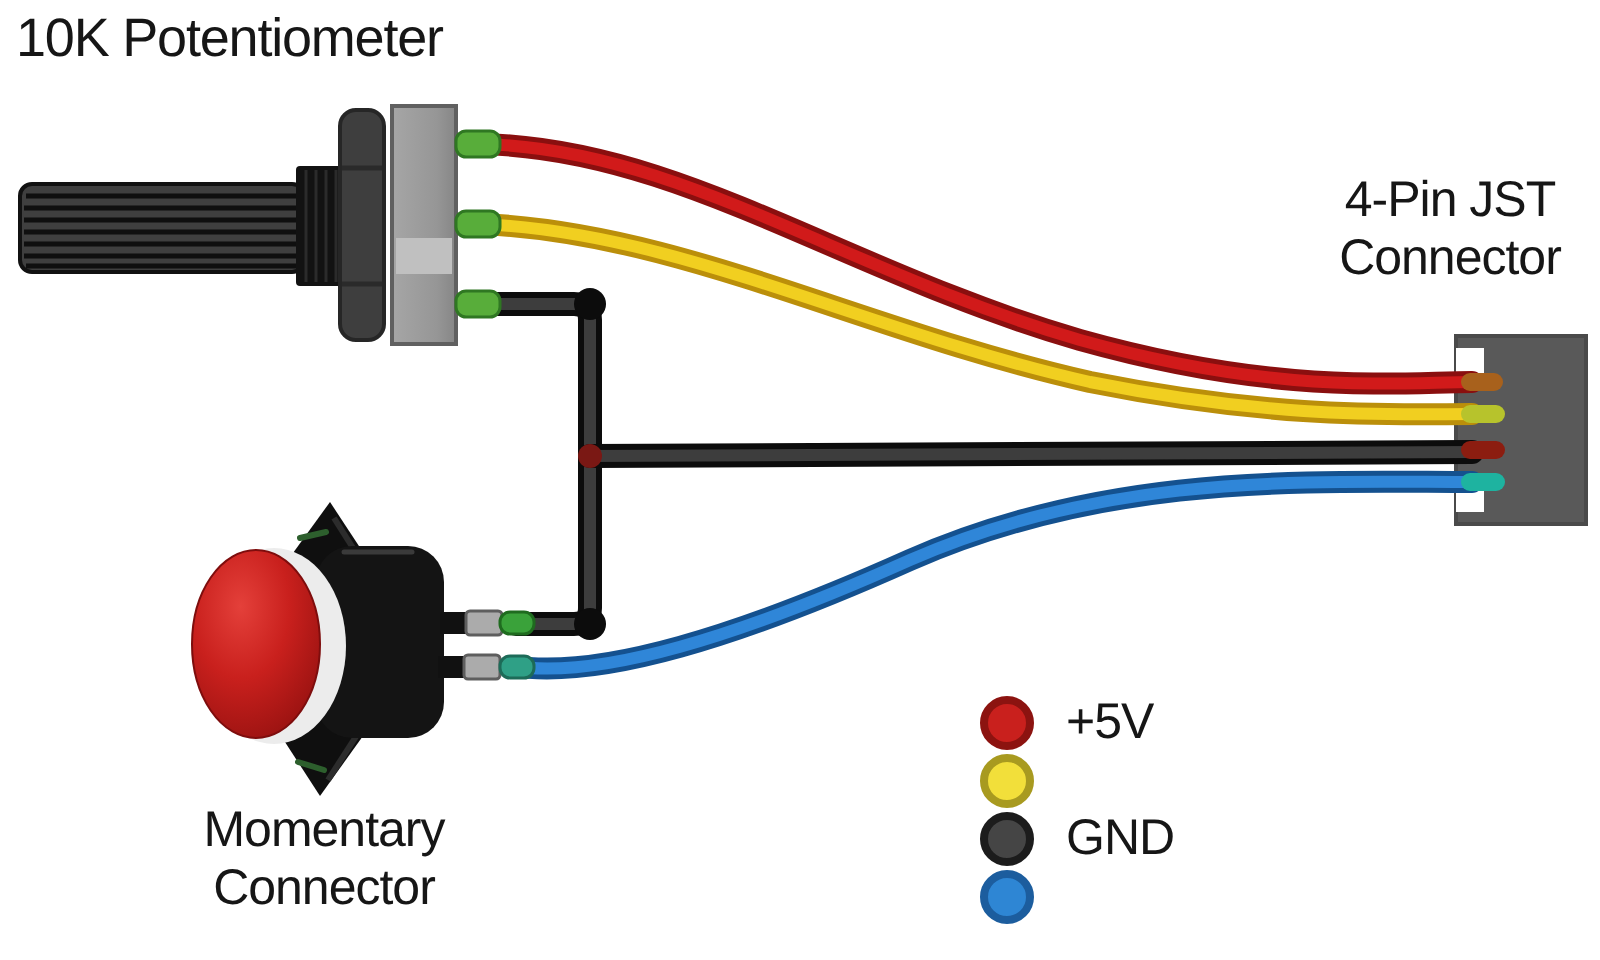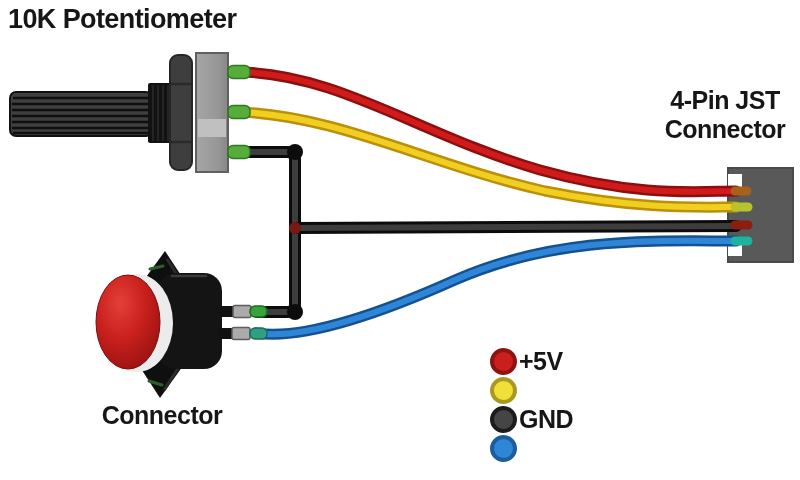--- a/index.html
+++ b/index.html
@@ -5,37 +5,37 @@
   html,body{margin:0;padding:0;}
   body{
     width:800px;height:480px;position:relative;overflow:hidden;
     background:#ffffff;
     font-family:"Liberation Sans", sans-serif;
     color:#161616;
   }
   #stage{position:absolute;left:0;top:0;width:800px;height:480px;}
   .label{
     position:absolute;
-    font-weight:bold;
+    font-weight:normal;
     color:#161616;
     white-space:nowrap;
   }
   #pot-title{left:8px;top:4px;font-size:27px;letter-spacing:-0.6px;}
   #connector-label{left:640px;top:86px;width:170px;text-align:center;
     font-size:25px;line-height:29px;letter-spacing:-0.5px;}
   #button-label{left:62px;top:401px;width:200px;text-align:center;
     font-size:25px;line-height:29px;letter-spacing:-0.5px;}
   #legend{position:absolute;left:490px;top:347px;}
   .legend-row{display:flex;align-items:center;height:29px;}
   .legend-dot{
     width:19px;height:19px;border-radius:50%;
     border:4px solid #000;box-sizing:content-box;flex:0 0 auto;
   }
   .legend-label{
-    margin-left:2px;font-size:25px;font-weight:bold;letter-spacing:-0.5px;
+    margin-left:16px;font-size:25px;font-weight:normal;letter-spacing:-0.5px;
   }
 </style>
 </head>
 <body>
 
 <svg id="stage" viewBox="0 0 800 480" xmlns="http://www.w3.org/2000/svg">
   <defs>
     <radialGradient id="domeGrad" cx="38%" cy="30%" r="85%">
       <stop offset="0%" stop-color="#e4403a"></stop>
       <stop offset="45%" stop-color="#c9201d"></stop>
@@ -144,20 +144,21 @@
 </svg>
 
 <div id="pot-title" class="label">10K Potentiometer</div>
 
 <div id="connector-label" class="label">
   <div>4-Pin JST</div>
   <div>Connector</div>
 </div>
 
 <div id="button-label" class="label">
+  <div>Momentary</div>
   <div>Connector</div>
 </div>
 
 <div id="legend">
   <div class="legend-row">
     <span class="legend-dot" style="background-color: rgb(201, 32, 29); border-color: rgb(140, 19, 16);"></span>
     <span class="legend-label">+5V</span>
   </div>
   <div class="legend-row">
     <span class="legend-dot" style="background-color: rgb(242, 223, 58); border-color: rgb(168, 154, 32);"></span>

